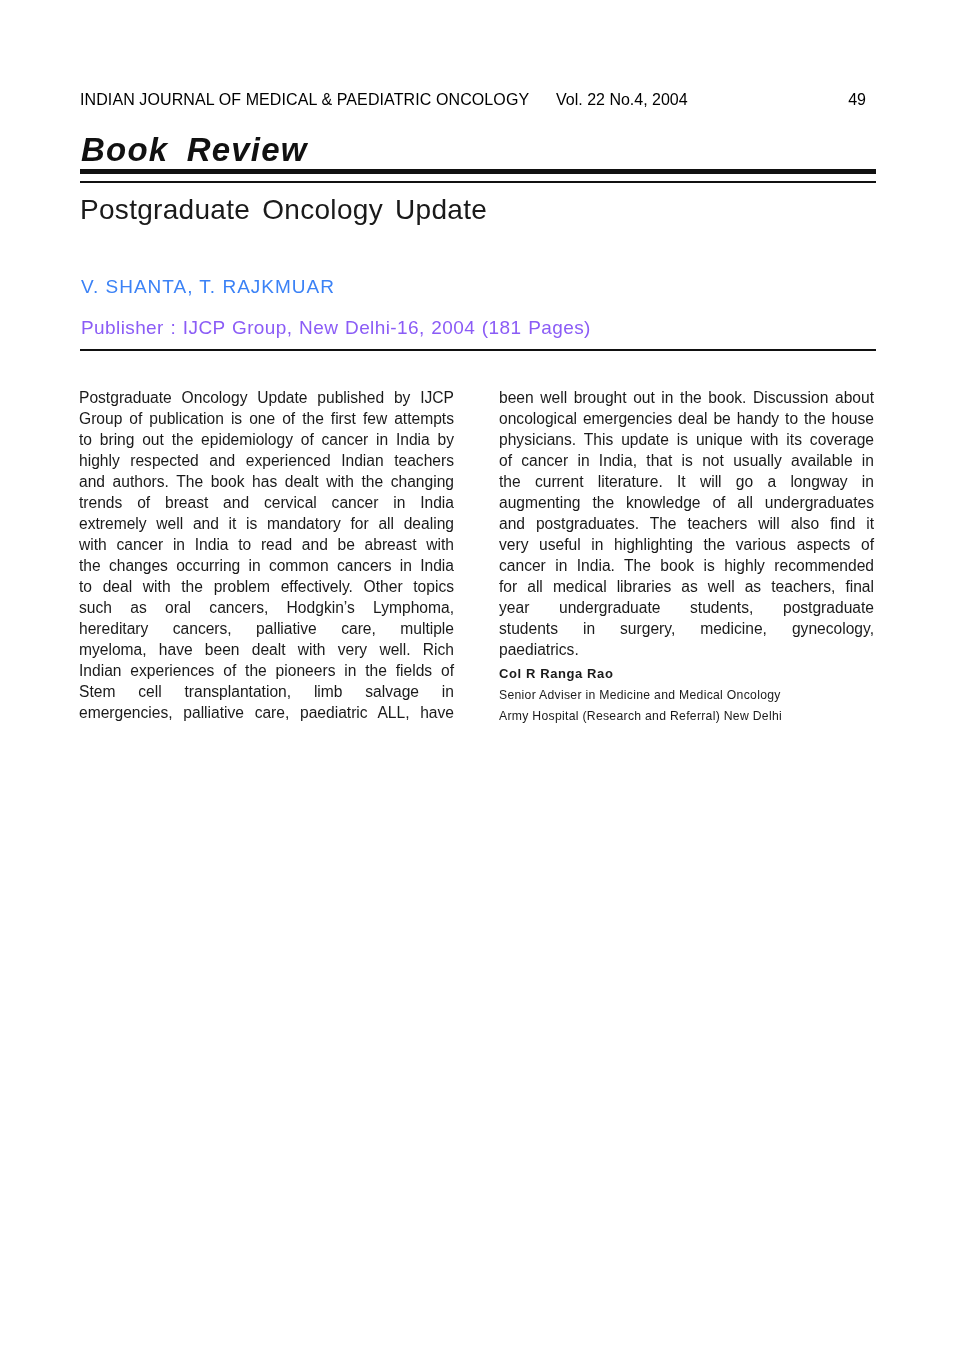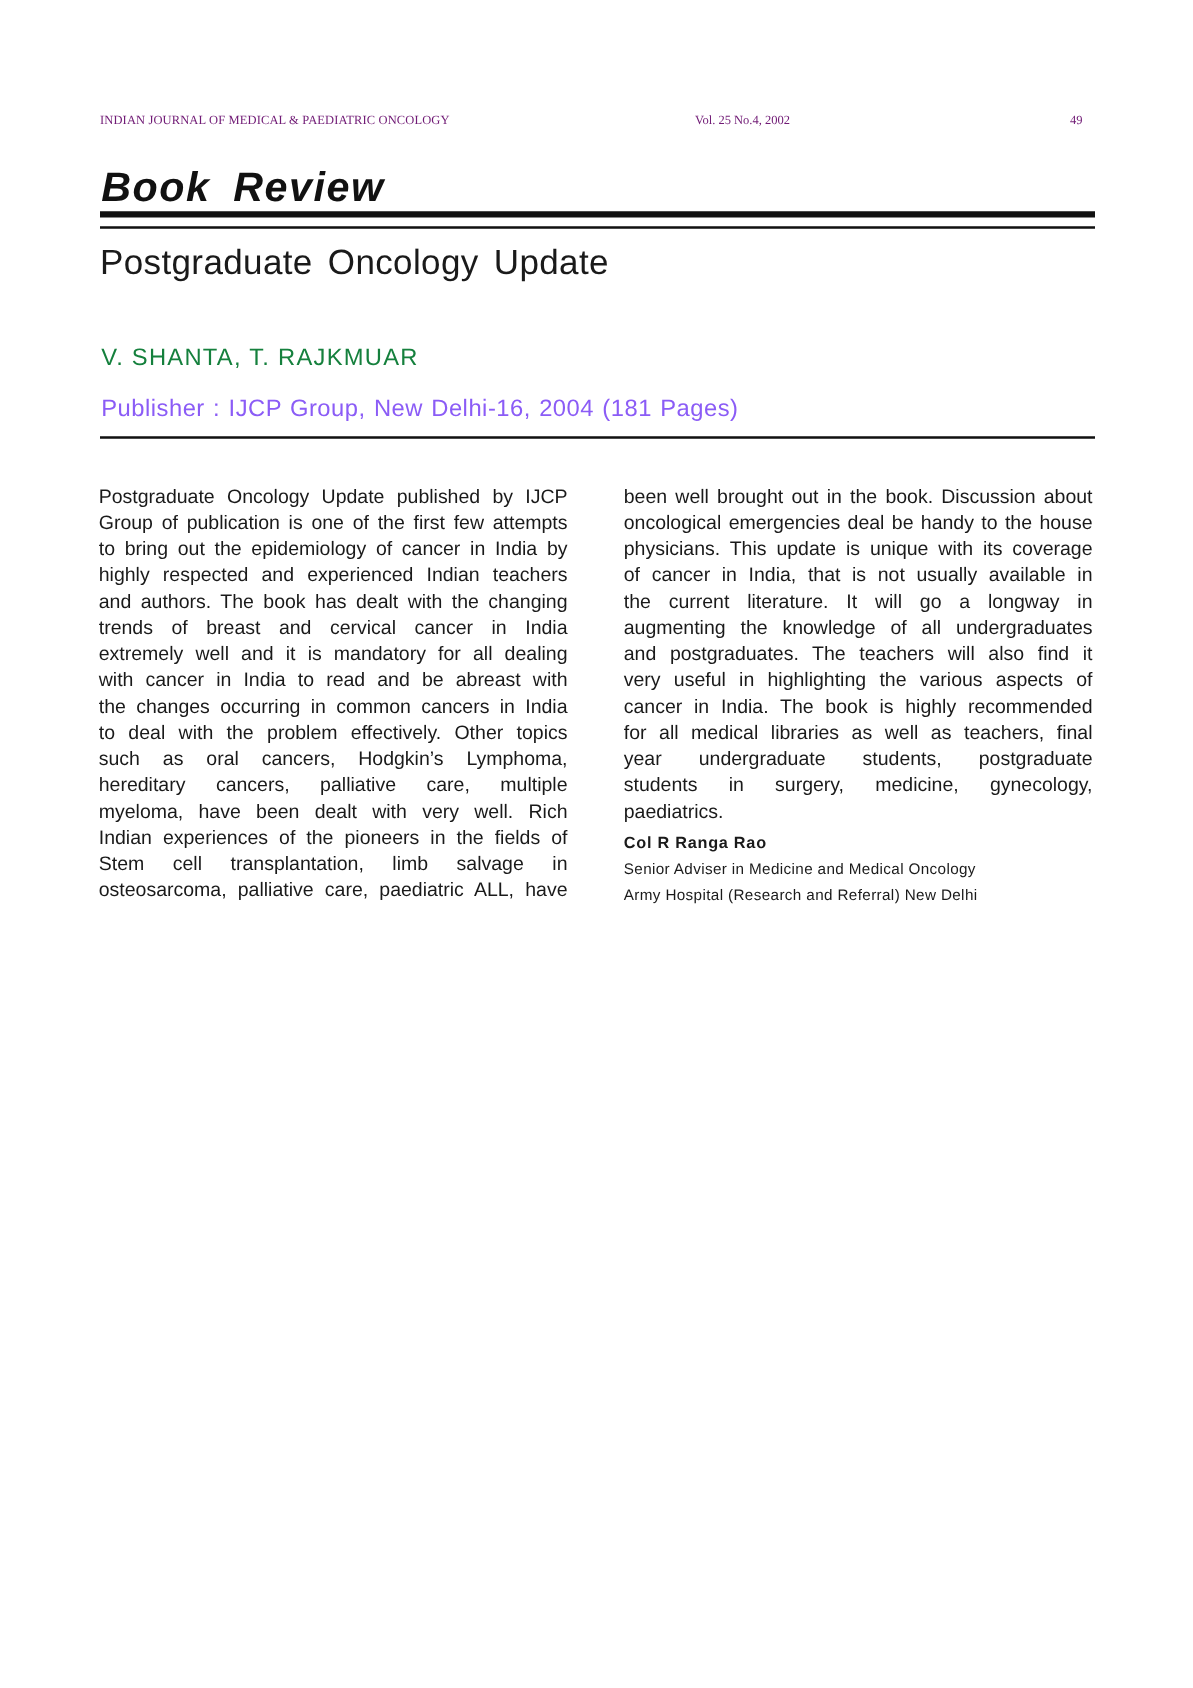--- a/index.html
+++ b/index.html
@@ -1,50 +1,50 @@
 <!DOCTYPE html>
 <html><head>
 <meta charset="utf-8">
 <style>
   html, body { margin: 0; padding: 0; background: #ffffff; }
   body { width: 954px; height: 1350px; position: relative; overflow: hidden; color: #1a1a1a; }
   .running-head { position: absolute; top: 91px; left: 80px; width: 786px; height: 18px;
-    font-family: Liberation Serif, serif; font-size: 10px; color: #701a75; }
+    font-family: Liberation Sans, sans-serif; font-size: 16px; color: #000000; }
   .running-head .journal { position: absolute; left: 0; top: 0; letter-spacing: 0.1px; }
   .running-head .vol { position: absolute; left: 476px; top: 0; }
   .running-head .page { position: absolute; right: 0; top: 0; }
   .section-title { position: absolute; top: 131px; left: 81px; font-family: "Liberation Sans", sans-serif;
     font-weight: bold; font-style: italic; font-size: 33px; letter-spacing: 1.2px; color: #111; word-spacing: 8px; }
   .rule-thick { position: absolute; top: 169px; left: 80px; width: 796px; height: 5px; background: #111; }
   .rule-thin { position: absolute; top: 181px; left: 80px; width: 796px; height: 2px; background: #111; }
   .book-title { position: absolute; top: 194px; left: 80px; font-family: "Liberation Sans", sans-serif;
     font-size: 28px; color: #1a1a1a; word-spacing: 4px; letter-spacing: 0.3px; }
   .authors { position: absolute; top: 276px; left: 81px; font-family: "Liberation Sans", sans-serif;
-    font-size: 19px; letter-spacing: 1px; color: #15803d; }
+    font-size: 19px; letter-spacing: 1px; color: #3b82f6; }
   .publisher { position: absolute; top: 317px; left: 81px; font-family: "Liberation Sans", sans-serif;
     font-size: 19px; color: #8b5cf6; letter-spacing: 0.4px; word-spacing: 1px; }
   .rule-bottom { position: absolute; top: 349px; left: 80px; width: 796px; height: 2px; background: #111; }
   .col { position: absolute; top: 387px; width: 375px; font-family: Liberation Sans, sans-serif;
     font-size: 15.6px; line-height: 21px; color: #1a1a1a; text-align: justify; }
   .col .line { display: block; text-align: justify; text-align-last: justify; white-space: nowrap; height: 21px; }
   .col .line.last { text-align-last: left; }
   .col-left { left: 79px; }
   .col-right { left: 499px; }
   .signature { position: absolute; left: 499px; width: 375px; 
     font-family: "Liberation Sans", sans-serif; color: #1a1a1a; }
   .sig-name { top: 666px; font-weight: bold; font-size: 13px; letter-spacing: 0.6px; }
   .sig-role { top: 688px; font-size: 12.2px; letter-spacing: 0.3px; }
   .sig-org { top: 709px; font-size: 12.2px; letter-spacing: 0.3px; }
 </style>
 </head>
 <body>
 
 <div class="running-head">
   <span class="journal">INDIAN JOURNAL OF MEDICAL &amp; PAEDIATRIC ONCOLOGY</span>
-  <span class="vol">Vol. 25 No.4, 2002</span>
+  <span class="vol">Vol. 22 No.4, 2004</span>
   <span class="page">49</span>
 </div>
 
 <div class="section-title">Book  Review</div>
 <div class="rule-thick"></div>
 <div class="rule-thin"></div>
 
 <div class="book-title">Postgraduate Oncology Update</div>
 <div class="authors">V. SHANTA, T. RAJKMUAR</div>
 <div class="publisher">Publisher : IJCP Group, New Delhi-16, 2004 (181 Pages)</div>
@@ -59,21 +59,21 @@
     <span class="line">trends of breast and cervical cancer in India</span>
     <span class="line">extremely well and it is mandatory for all dealing</span>
     <span class="line">with cancer in India to read and be abreast with</span>
     <span class="line">the changes occurring in common cancers in India</span>
     <span class="line">to deal with the problem effectively. Other topics</span>
     <span class="line">such as oral cancers, Hodgkin’s Lymphoma,</span>
     <span class="line">hereditary cancers, palliative care, multiple</span>
     <span class="line">myeloma, have been dealt with very well. Rich</span>
     <span class="line">Indian experiences of the pioneers in the fields of</span>
     <span class="line">Stem cell transplantation, limb salvage in</span>
-    <span class="line">osteosarcoma, palliative care, paediatric ALL, have</span>
+    <span class="line">emergencies, palliative care, paediatric ALL, have</span>
   </div>
 <div class="col col-right" id="col-right">
     <span class="line">been well brought out in the book. Discussion about</span>
     <span class="line">oncological emergencies deal be handy to the house</span>
     <span class="line">physicians. This update is unique with its coverage</span>
     <span class="line">of cancer in India, that is not usually available in</span>
     <span class="line">the current literature. It will go a longway in</span>
     <span class="line">augmenting the knowledge of all undergraduates</span>
     <span class="line">and postgraduates. The teachers will also find it</span>
     <span class="line">very useful in highlighting the various aspects of</span>

